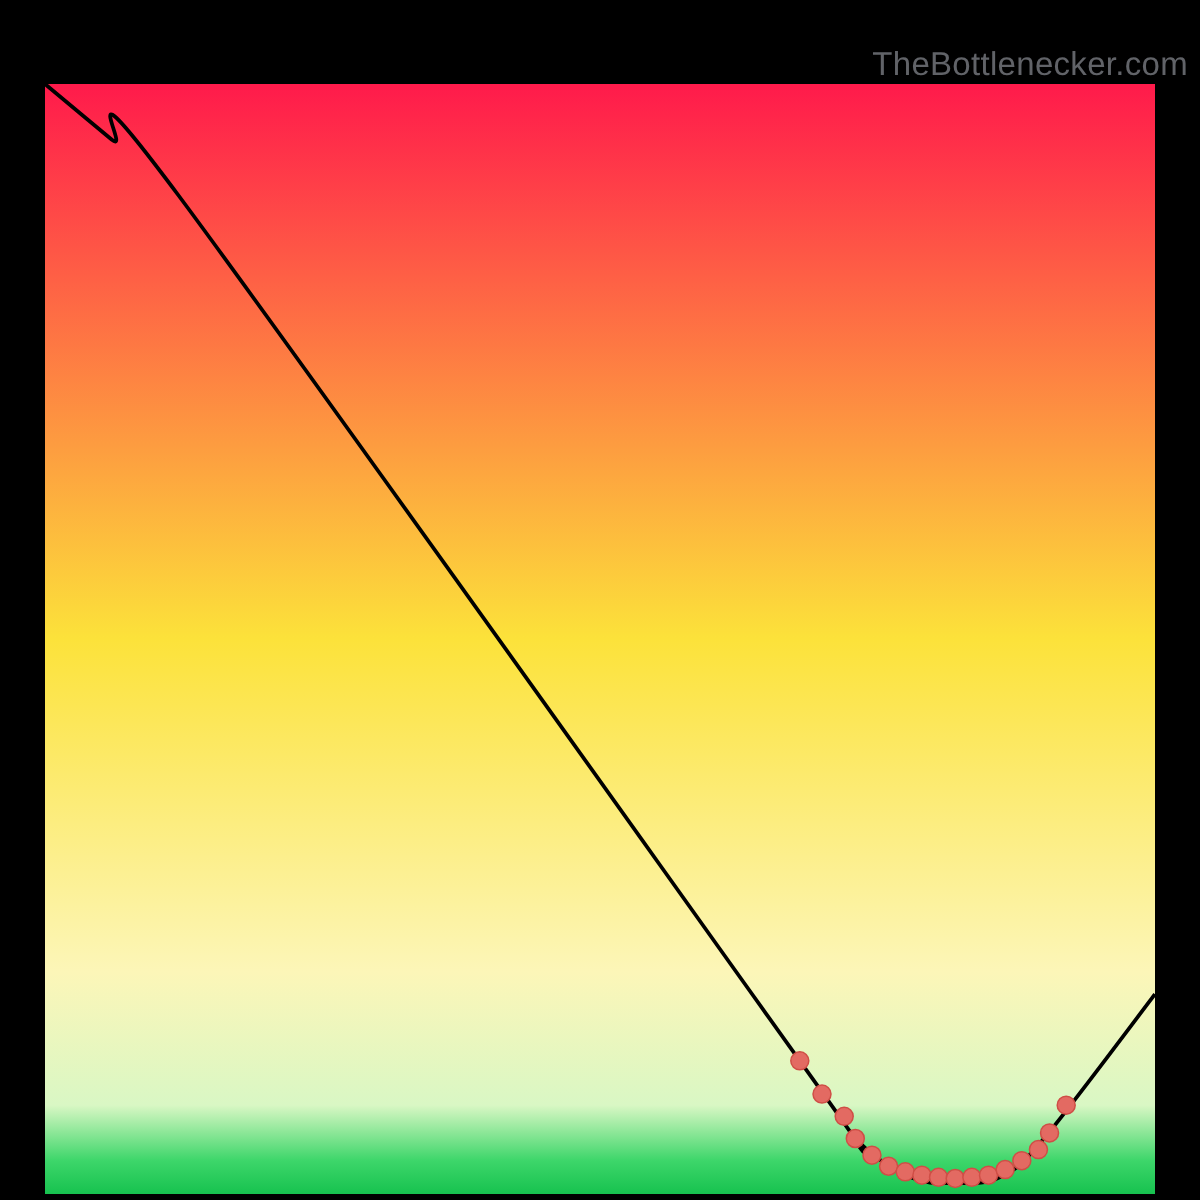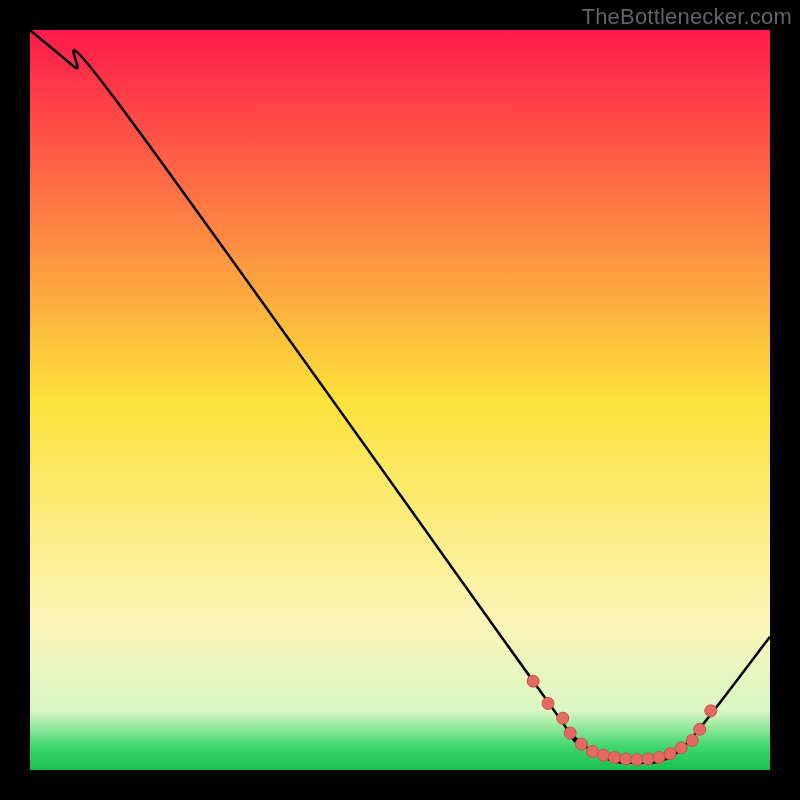--- a/index.html
+++ b/index.html
@@ -2,20 +2,21 @@
 <html><head>
 <meta charset="utf-8">
 <style>
   * { margin: 0; padding: 0; box-sizing: border-box; }
   html, body { width: 800px; height: 800px; background: #000; overflow: hidden; }
   .frame {
     position: relative;
     width: 800px;
     height: 708px;
     background: #000;
+    margin-top: 26px;
   }
   .attribution {
     position: absolute;
     top: 4px;
     right: 8px;
     font-family: Arial, Helvetica, sans-serif;
     font-size: 22px;
     color: #616368;
     letter-spacing: 0.2px;
   }

